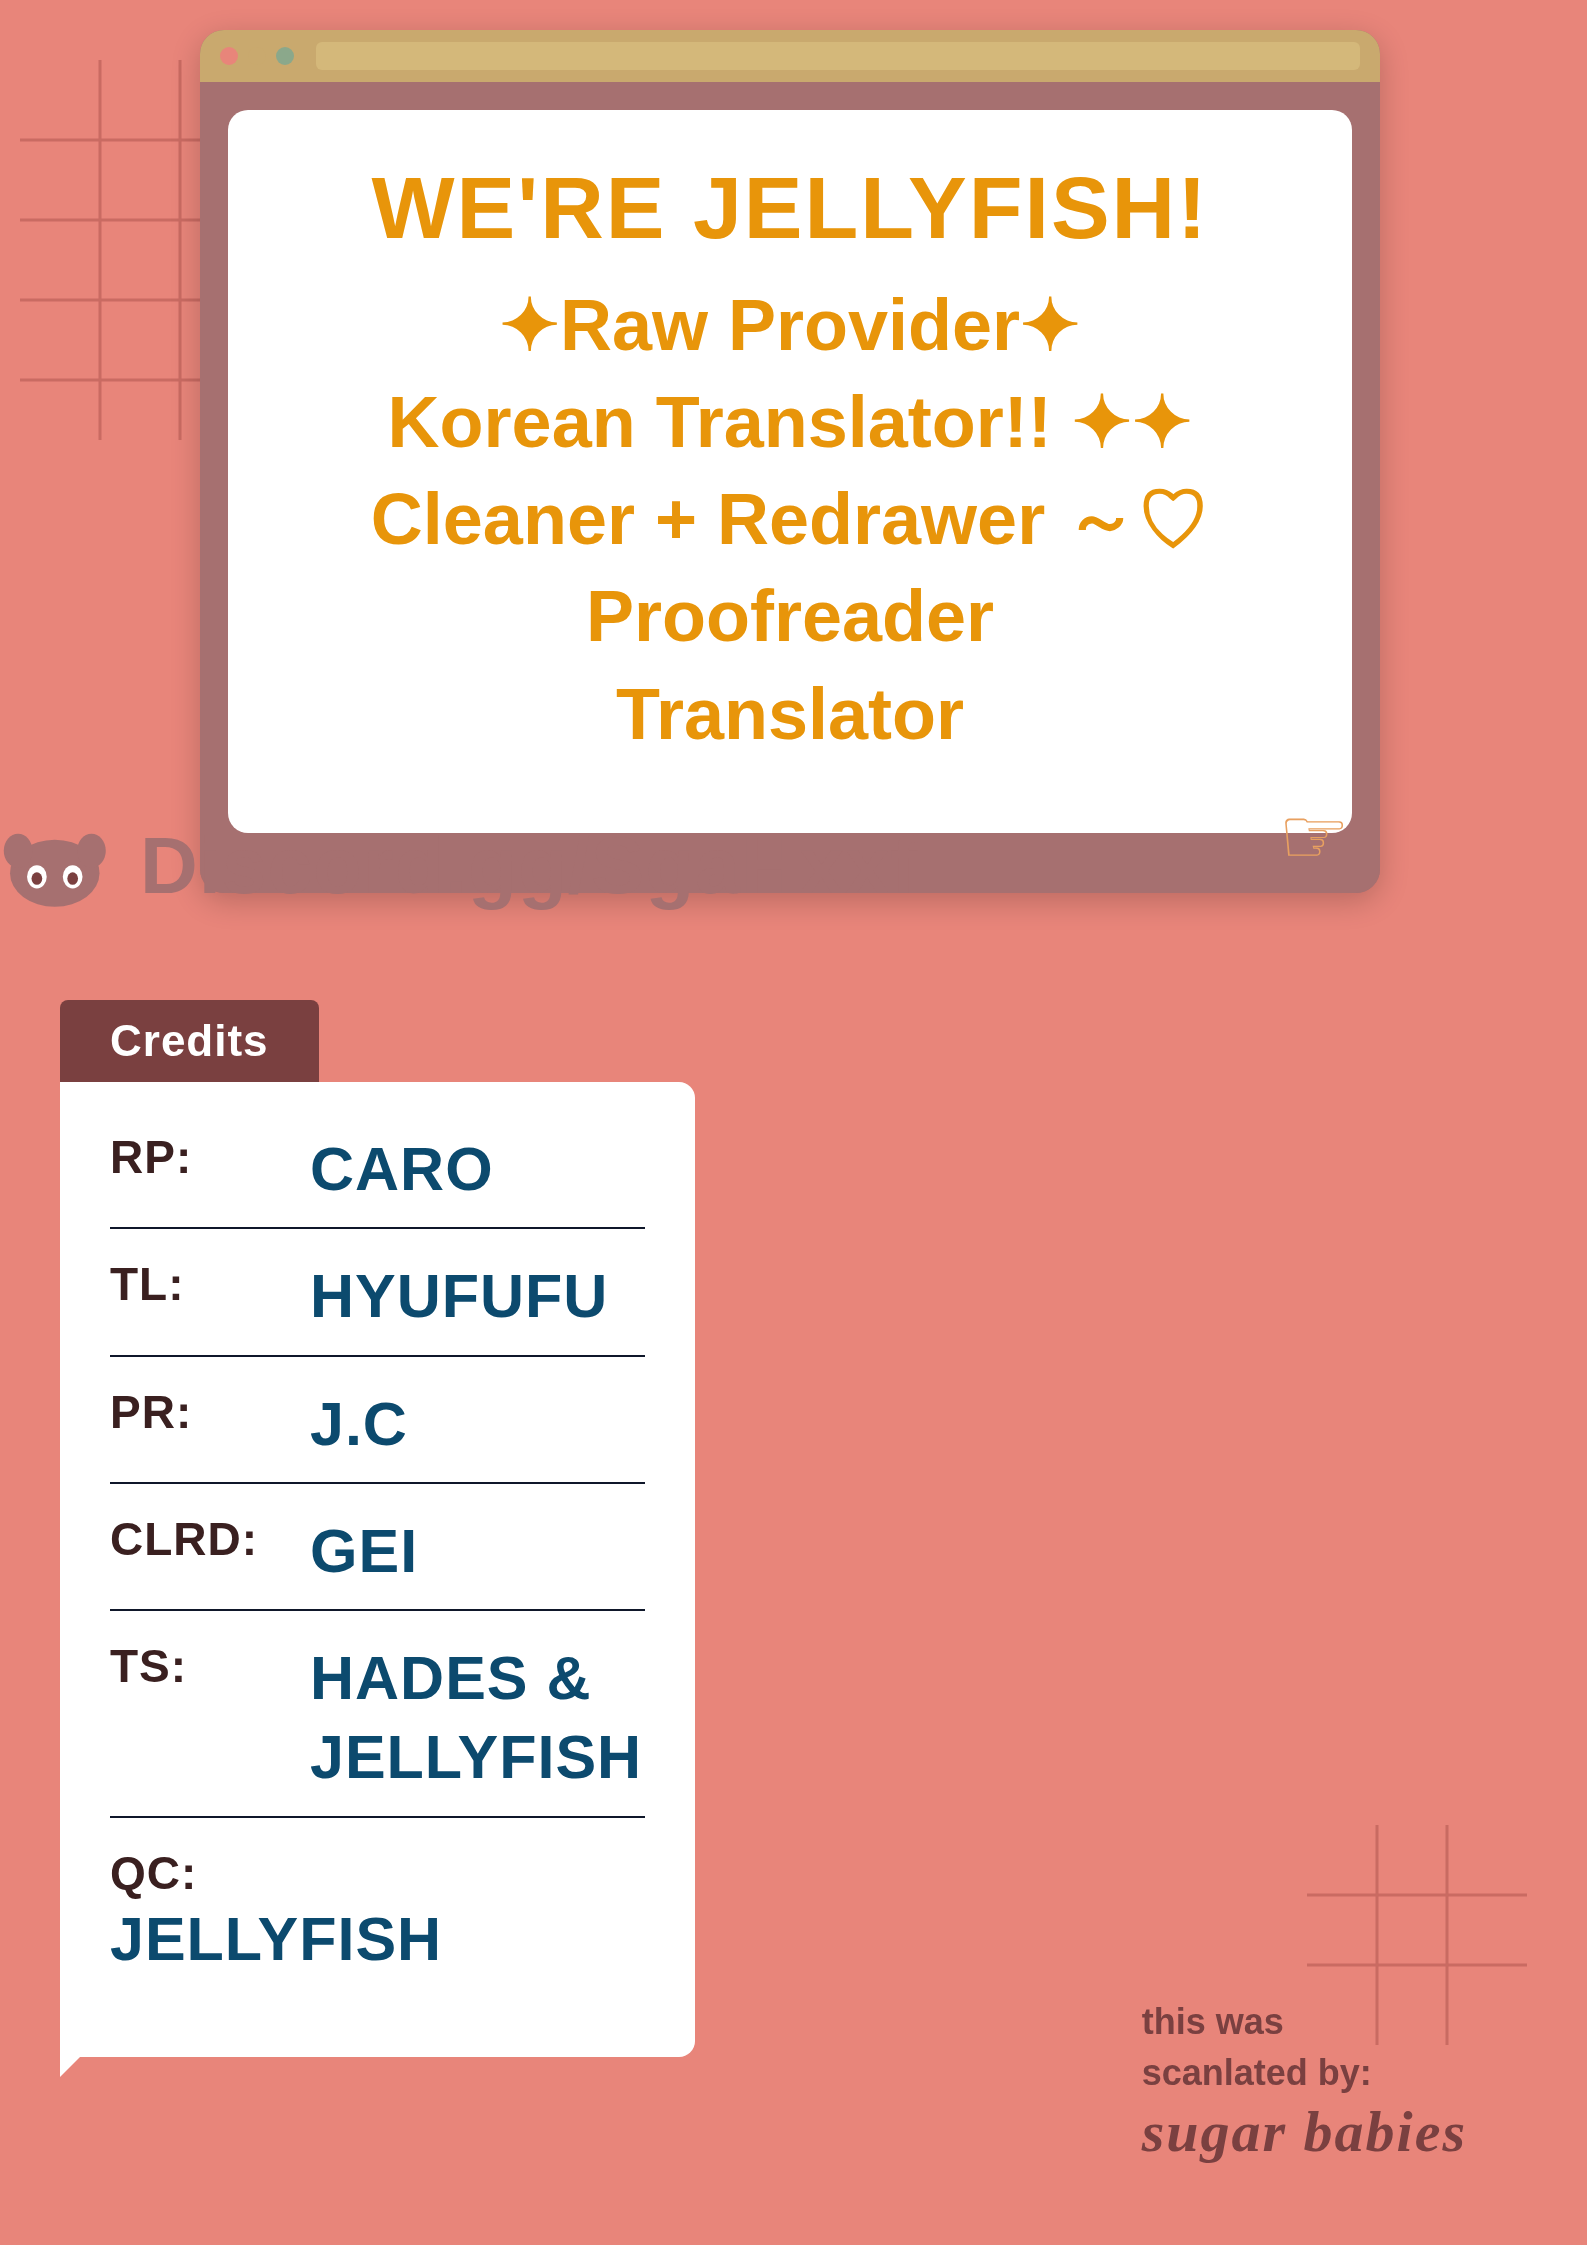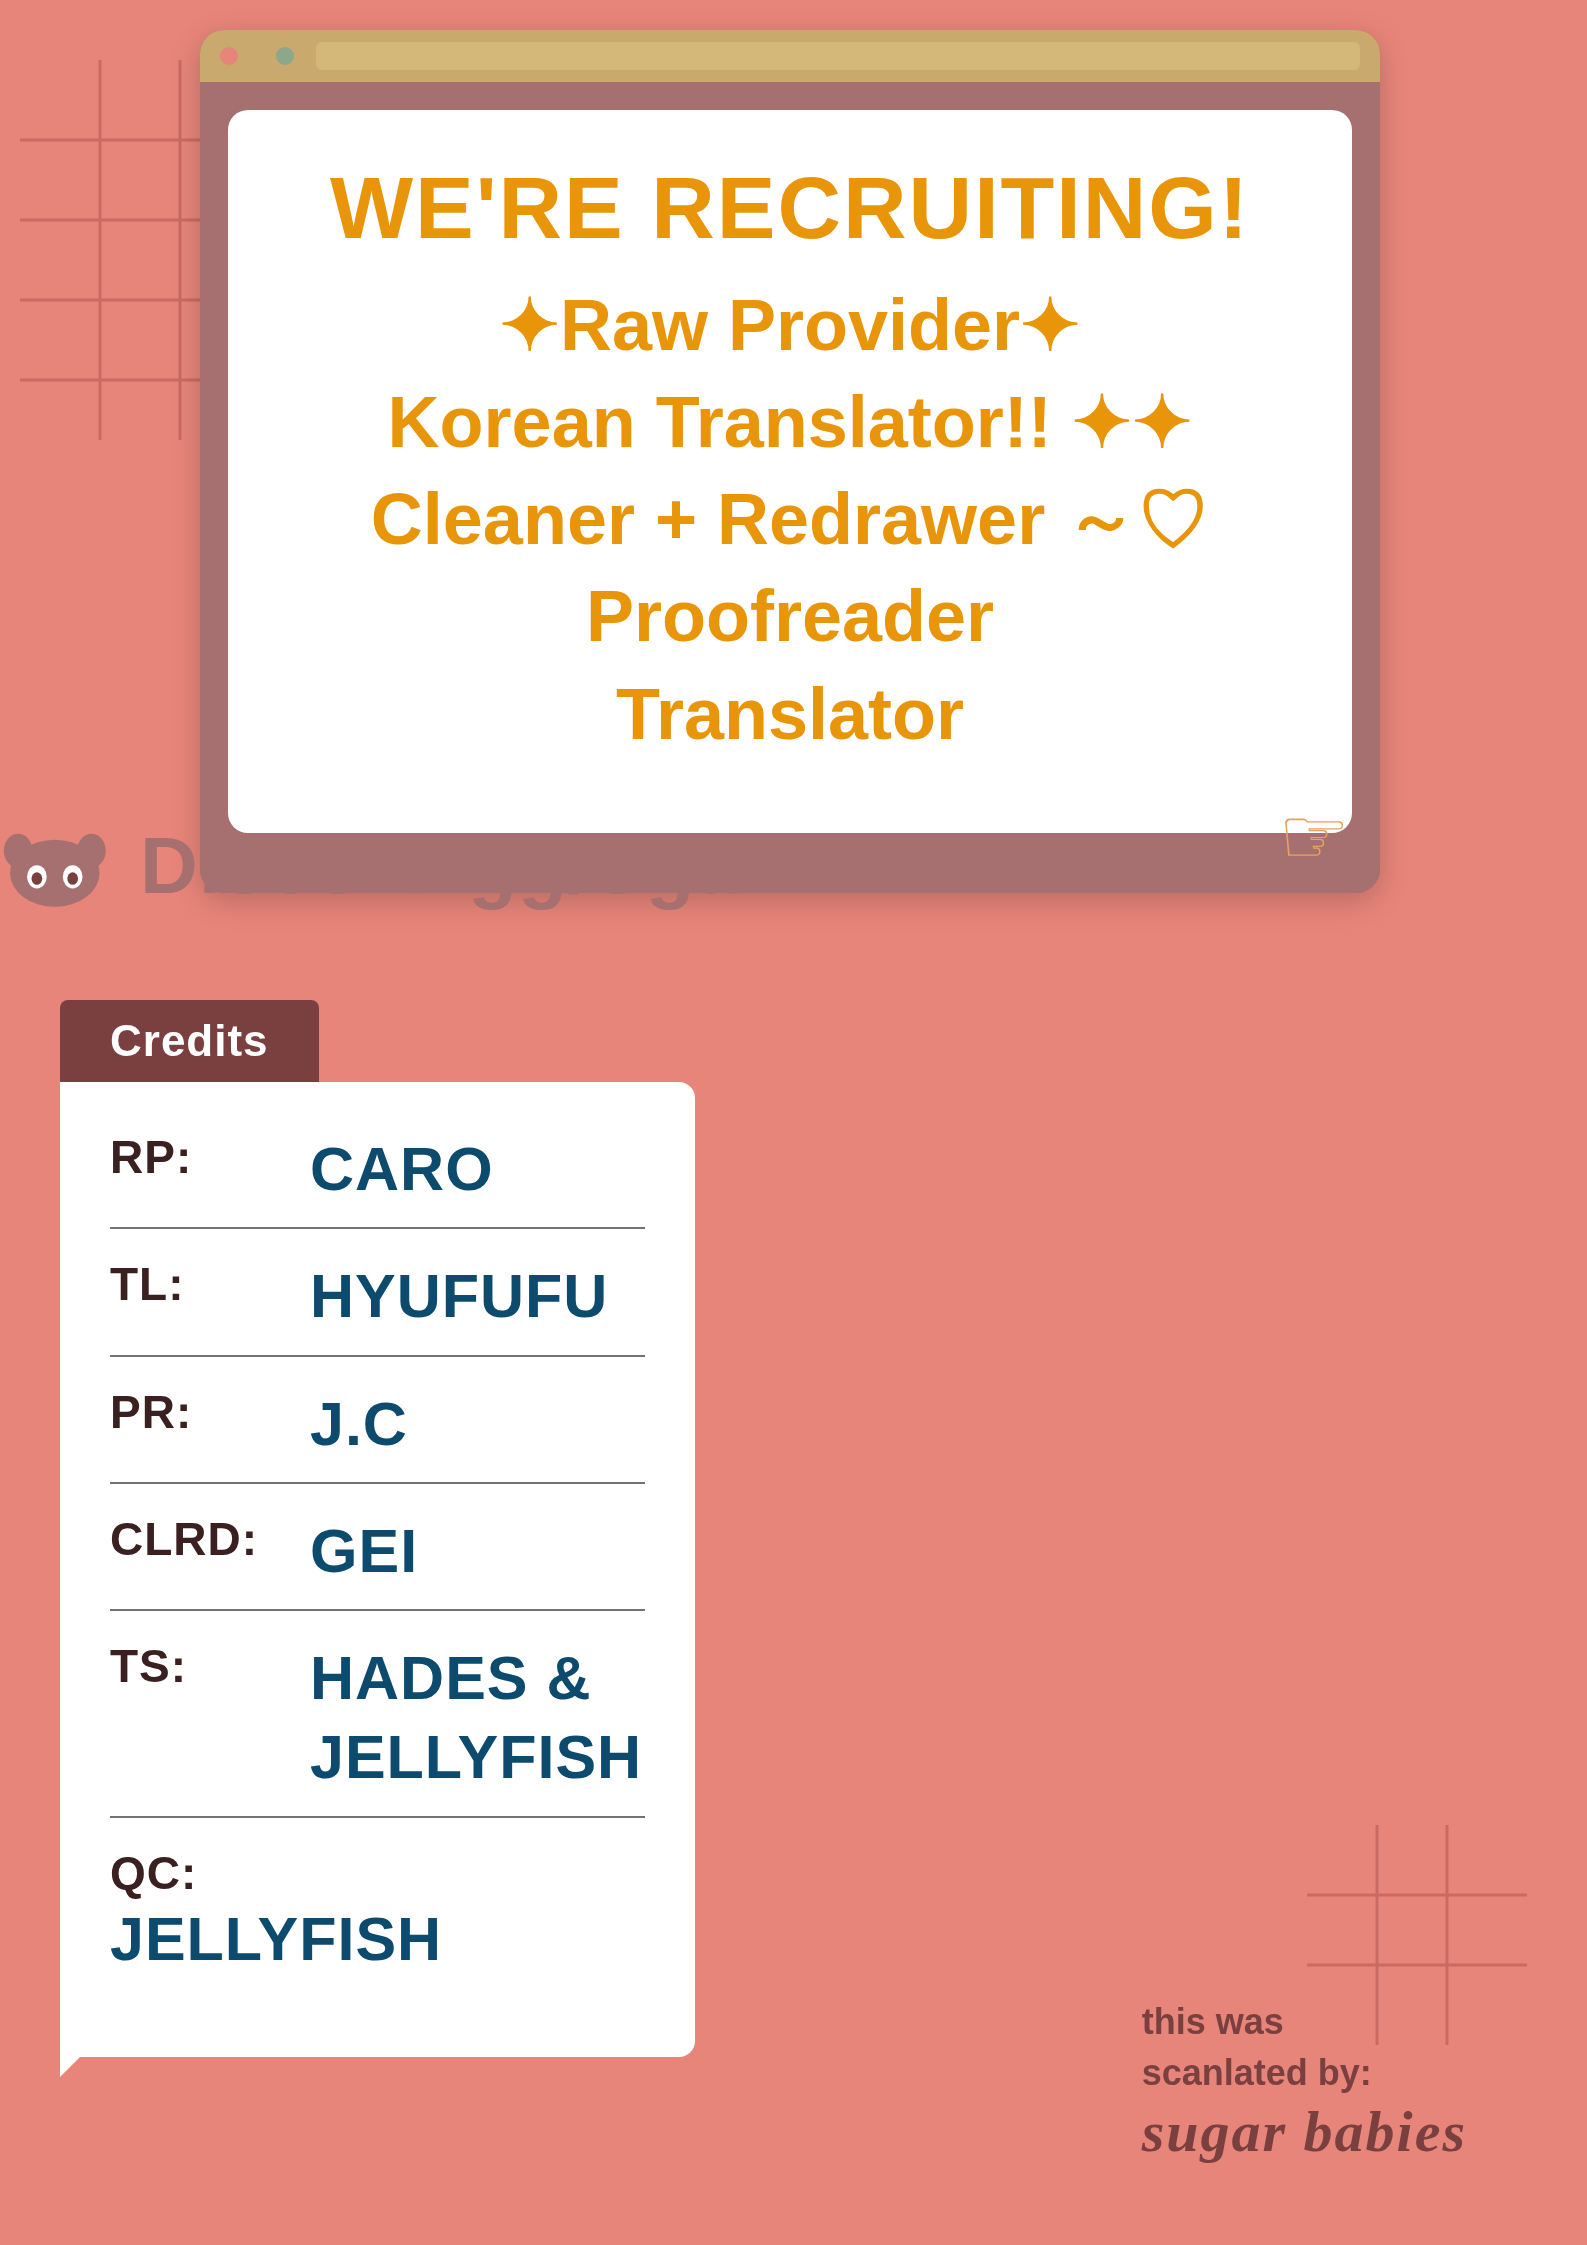--- a/index.html
+++ b/index.html
@@ -179,21 +179,21 @@
       height: 40px;
       background: white;
       clip-path: polygon(0 0, 100% 0, 0 100%);
     }
 
     .credits-row {
       display: flex;
       align-items: flex-start;
       margin-bottom: 10px;
       padding: 18px 0;
-      border-bottom: 2px solid #737373;
+      border-bottom: 2px solid #0f172a;
     }
 
     .credits-row:last-child {
       border-bottom: none;
       flex-direction: column;
     }
 
     .credits-label {
       font-size: 46px;
       font-weight: bold;
@@ -265,21 +265,21 @@
 
 <div class="browser-window">
   <div class="browser-titlebar">
     <div class="traffic-light tl-red"></div>
     <div class="traffic-light tl-yellow"></div>
     <div class="traffic-light tl-green"></div>
     <div class="browser-addressbar"></div>
   </div>
   <div class="browser-content">
     <div class="content-card">
-      <div class="recruit-title">WE'RE RECRUITING!</div>
+      <div class="recruit-title">WE'RE JELLYFISH!</div>
       <span class="recruit-item">✦Raw Provider✦</span>
       <span class="recruit-item">Korean Translator!! ✦✦</span>
       <span class="recruit-item">Cleaner + Redrawer ～♡</span>
       <span class="recruit-item">Proofreader</span>
       <span class="recruit-item">Translator</span>
     </div>
 
     <div class="cursor-hand">☞</div>
   </div>
 </div>

